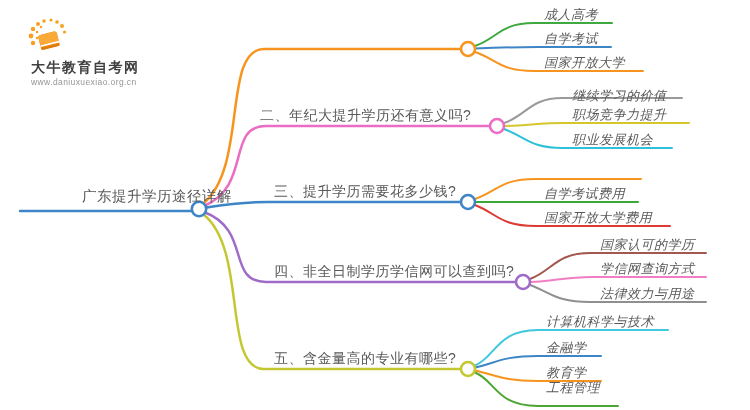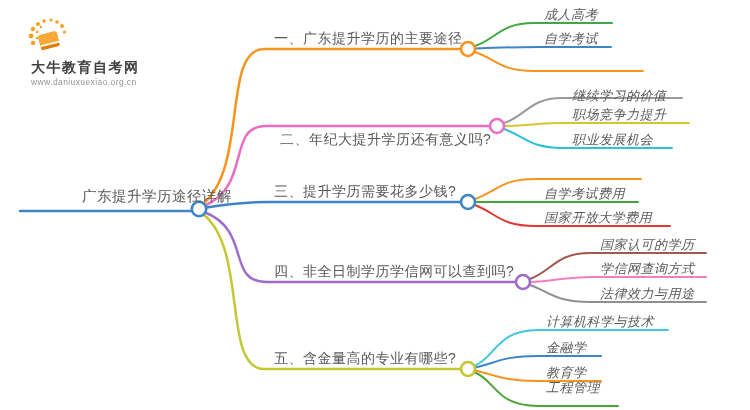--- a/index.html
+++ b/index.html
@@ -93,28 +93,28 @@
       </g>
     </svg>
     <div class="txt">
       <div class="t1">大牛教育自考网</div>
       <div class="t2">www.daniuxuexiao.org.cn</div>
     </div>
   </div>
 
   <div class="label root" style="left:42px;top:188px;margin-left:40px;">广东提升学历途径详解</div>
 
-  <div class="label" style="left:274px;top:30px;">一、广东提升学历的主要途径</div>
-  <div class="label" style="left:280px;top:107px;margin-top:24px;">二、年纪大提升学历还有意义吗?</div>
+  <div class="label" style="left:260px;top:107px;">二、年纪大提升学历还有意义吗?</div>
   <div class="label" style="left:274px;top:183px;">三、提升学历需要花多少钱?</div>
   <div class="label" style="left:274px;top:263px;">四、非全日制学历学信网可以查到吗?</div>
   <div class="label" style="left:274px;top:350px;">五、含金量高的专业有哪些?</div>
 
   <div class="label child" style="left:544px;top:6px;">成人高考</div>
   <div class="label child" style="left:544px;top:30px;">自学考试</div>
+  <div class="label child" style="left:544px;top:54px;">国家开放大学</div>
 
   <div class="label child" style="left:572px;top:87px;">继续学习的价值</div>
   <div class="label child" style="left:572px;top:106px;">职场竞争力提升</div>
   <div class="label child" style="left:572px;top:131px;">职业发展机会</div>
 
   <div class="label child" style="left:544px;top:185px;">自学考试费用</div>
   <div class="label child" style="left:544px;top:209px;">国家开放大学费用</div>
 
   <div class="label child" style="left:600px;top:236px;">国家认可的学历</div>
   <div class="label child" style="left:600px;top:260px;">学信网查询方式</div>

